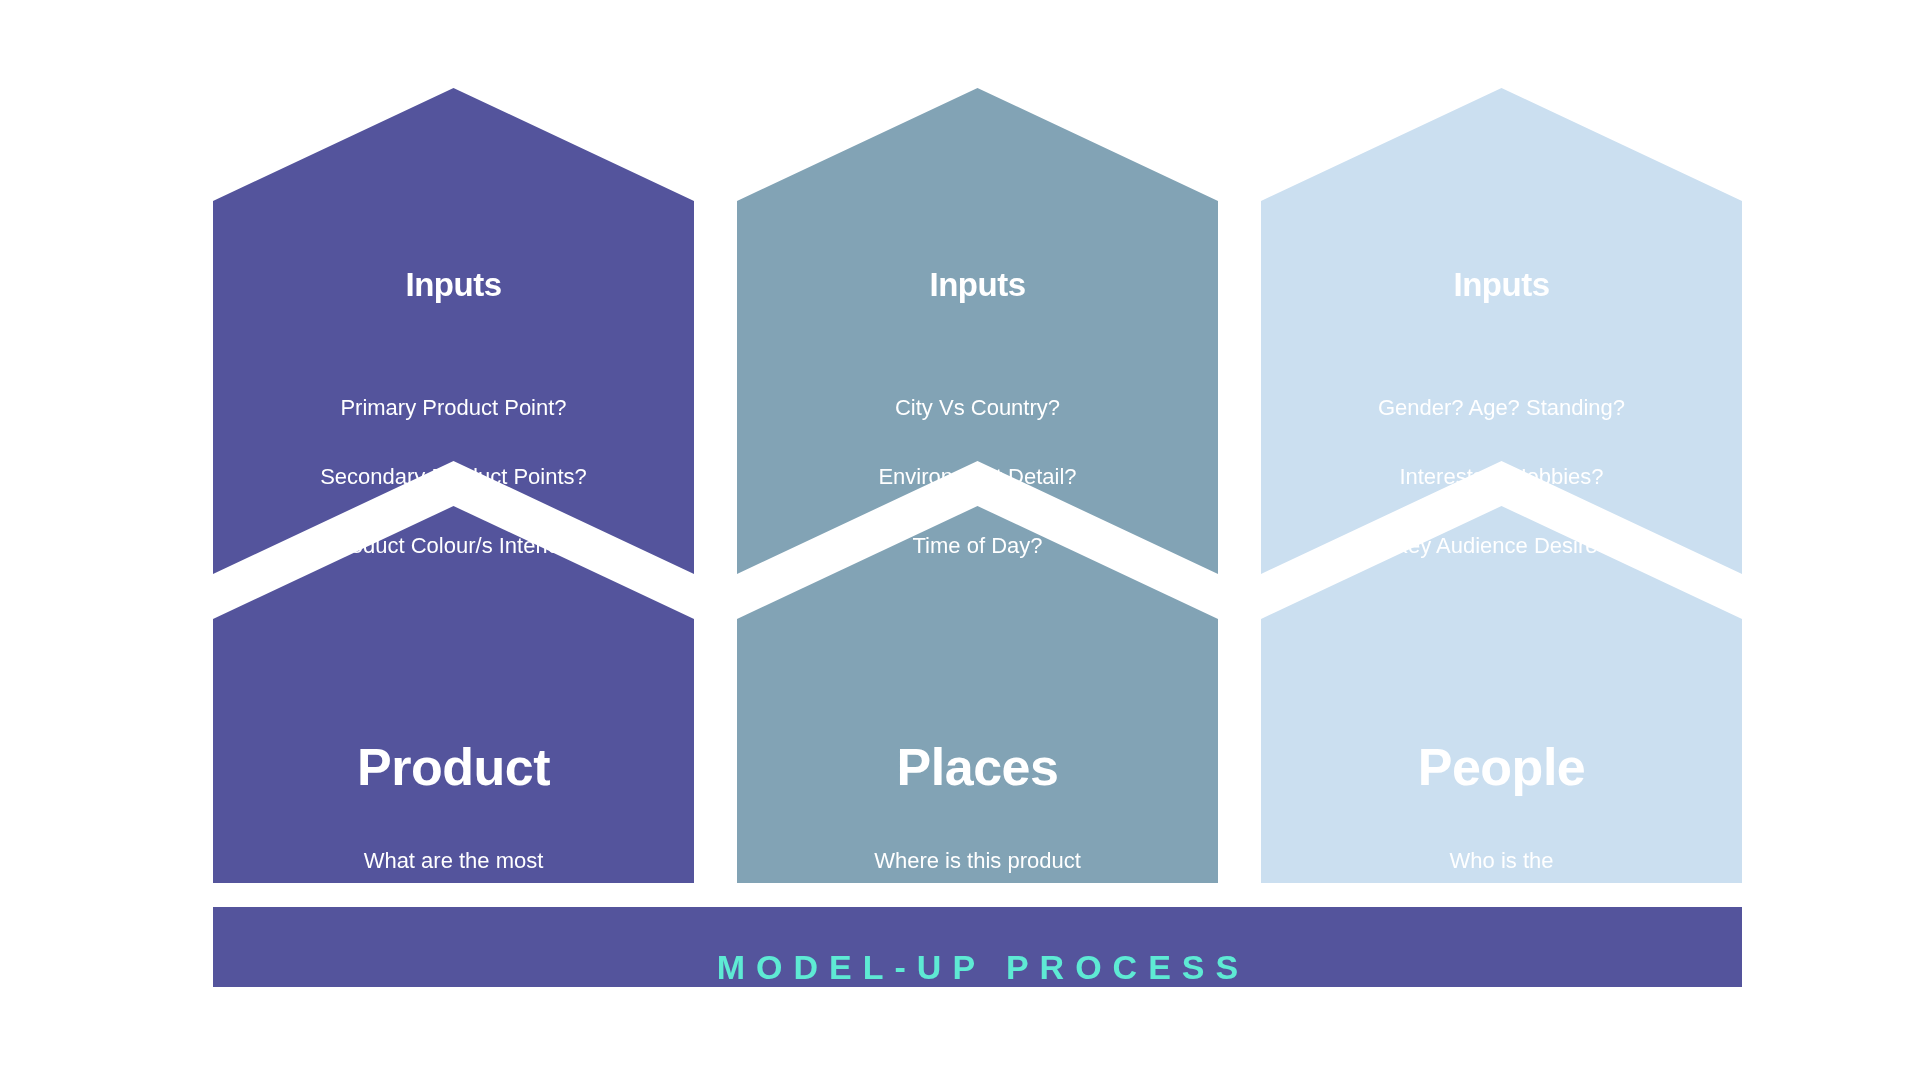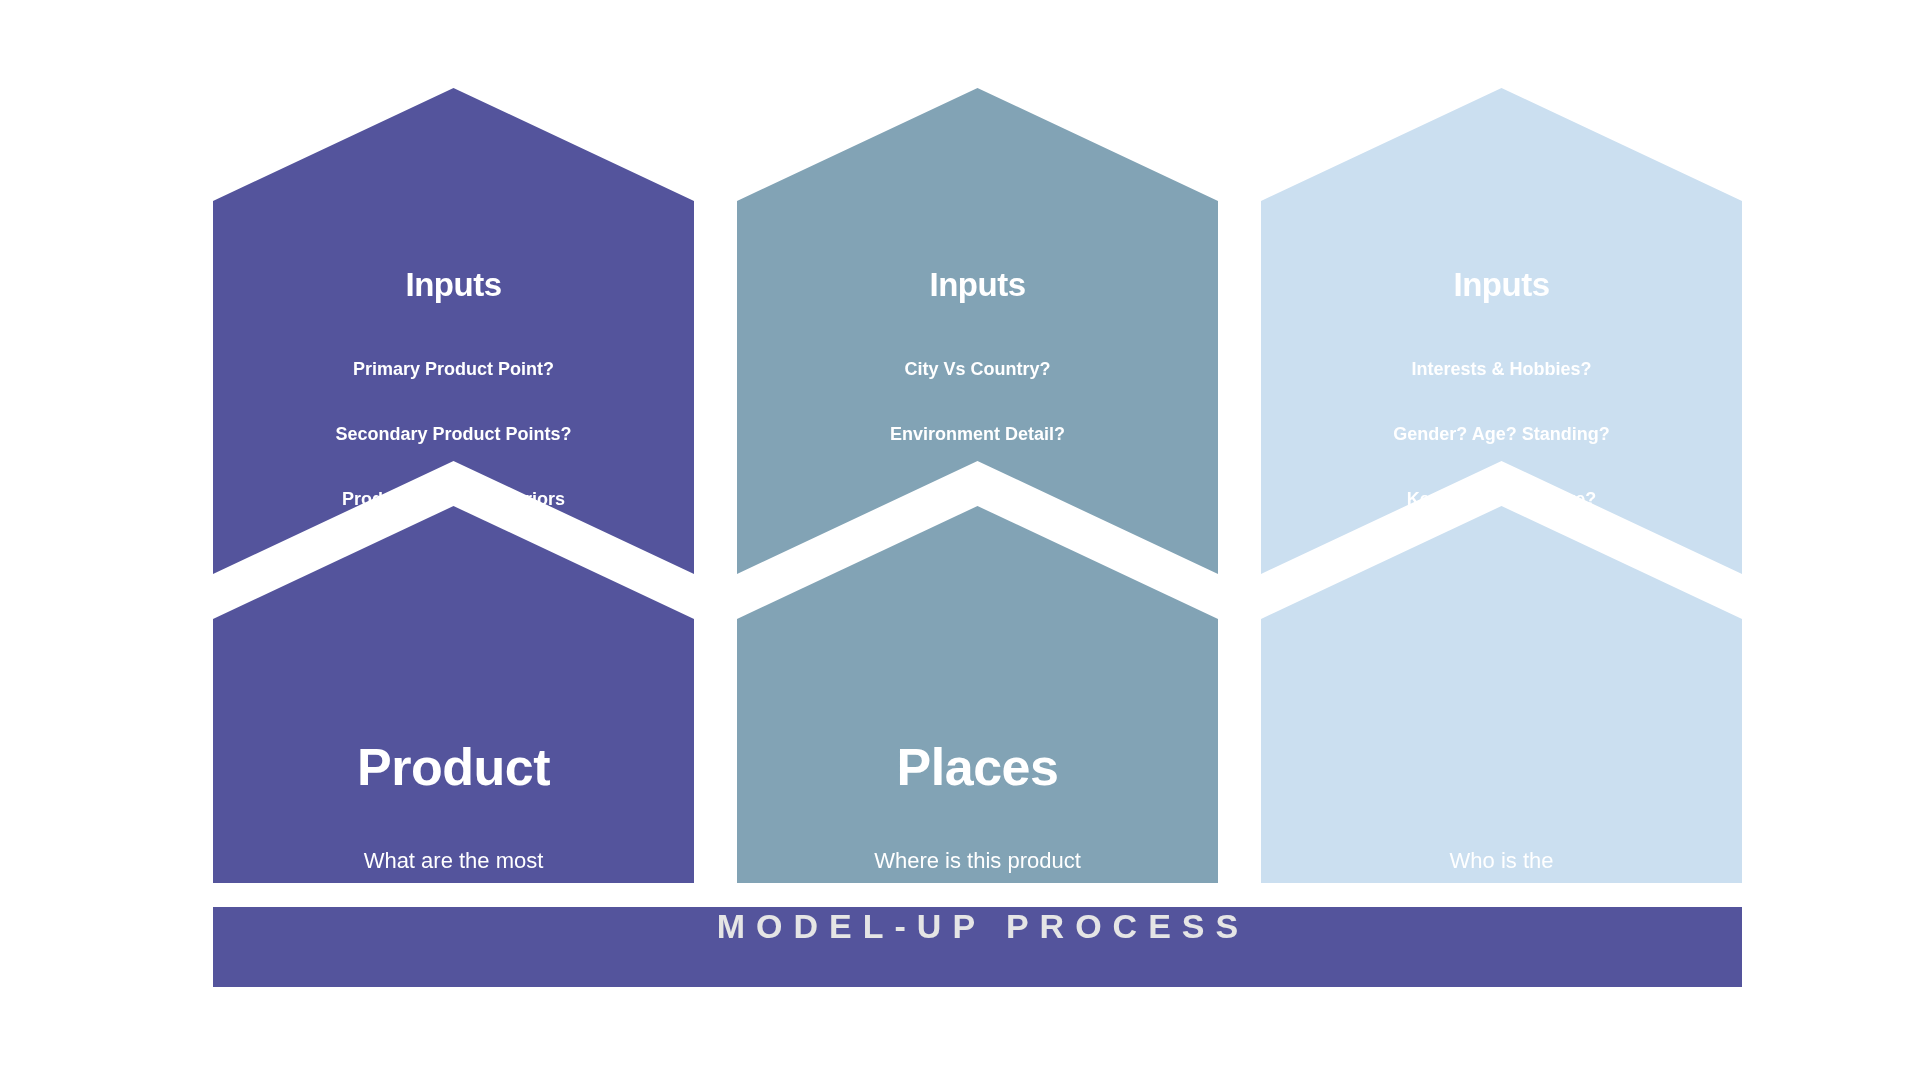--- a/index.html
+++ b/index.html
@@ -39,24 +39,25 @@
     top:180px;
     font-size:33px;
     font-weight:bold;
     letter-spacing:-0.5px;
     line-height:1;
   }
   .inputs-list{
     top:272px;
   }
   .inputs-list .line{
-    font-size:18px;
+    font-size:22px;
     line-height:1;
     margin-bottom:47px;
-    font-weight:700;
+    font-weight:400;
+    margin-top:37px;
   }
 
   .foot-title{
     top:653px;
     font-size:52px;
     font-weight:bold;
     letter-spacing:-0.5px;
     line-height:1;
   }
   .foot-desc{
@@ -68,23 +69,23 @@
   }
 
   
   .banner{
     position:absolute;
     left:213px;
     top:907px;
     width:1529px;
     height:80px;
     background:#54549C;
-    color:#e5e5e5;
+    color:#5eead4;
     display:flex;
-    align-items:flex-start;
+    align-items:flex-end;
     justify-content:center;
     font-size:34px;
     font-weight:bold;
     letter-spacing:11px;
     text-indent:11px;
   }
 </style>
 </head>
 <body>
 
@@ -139,25 +140,26 @@
 
     <div class="col c2">
       <svg viewBox="0 0 481 795" preserveAspectRatio="none">
         <path d="M240.5 0 L481 113 L481 486 L240.5 373 L0 486 L0 113 Z" fill="#CBDFF0"></path>
         <path d="M240.5 418 L481 531 L481 795 L0 795 L0 531 Z" fill="#CBDFF0"></path>
       </svg>
 
       <div class="txt inputs-title">Inputs</div>
 
       <div class="txt inputs-list">
+        <div class="line">Gender? Age? Standing?</div>
         <div class="line">Interests &amp; Hobbies?</div>
-        <div class="line">Gender? Age? Standing?</div>
         <div class="line">Key Audience Desire?</div>
       </div>
 
+      <div class="txt foot-title">People</div>
 
       <div class="txt foot-desc">
         <div>Who is the</div>
         <div>target audience?</div>
       </div>
     </div>
 
   </div>
 
   <div class="banner" style="background: rgb(84, 84, 156);">

